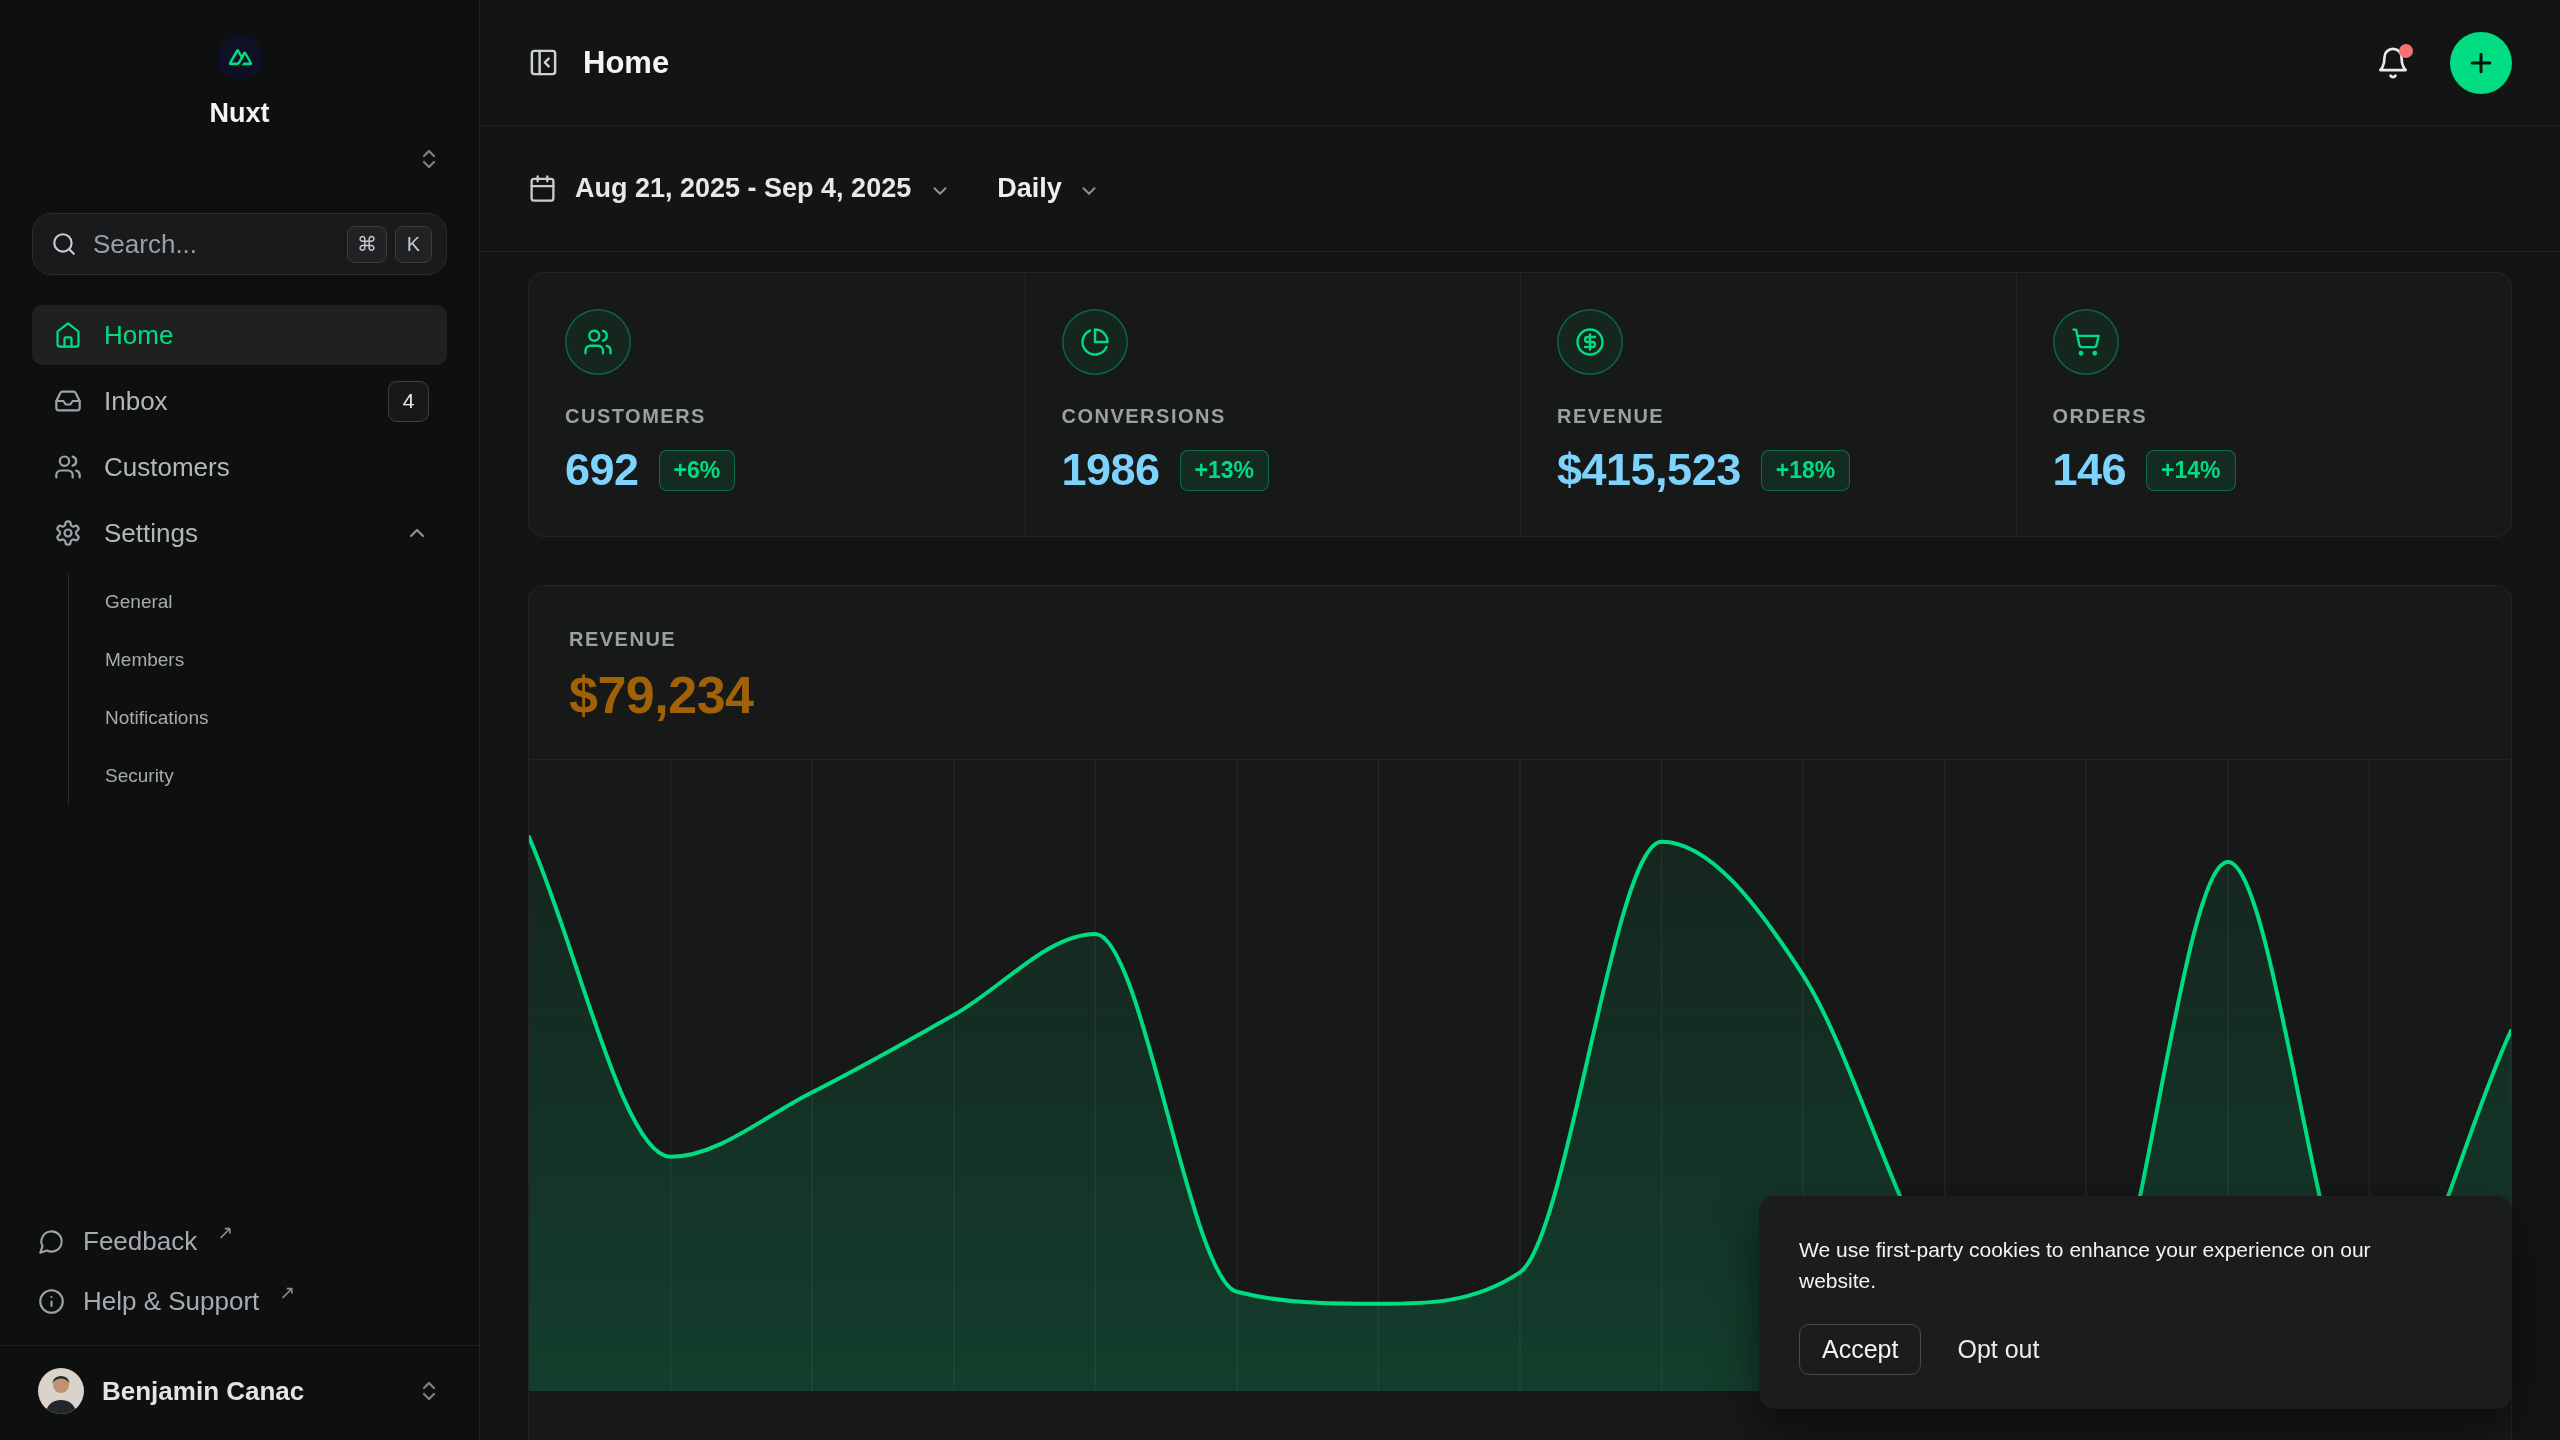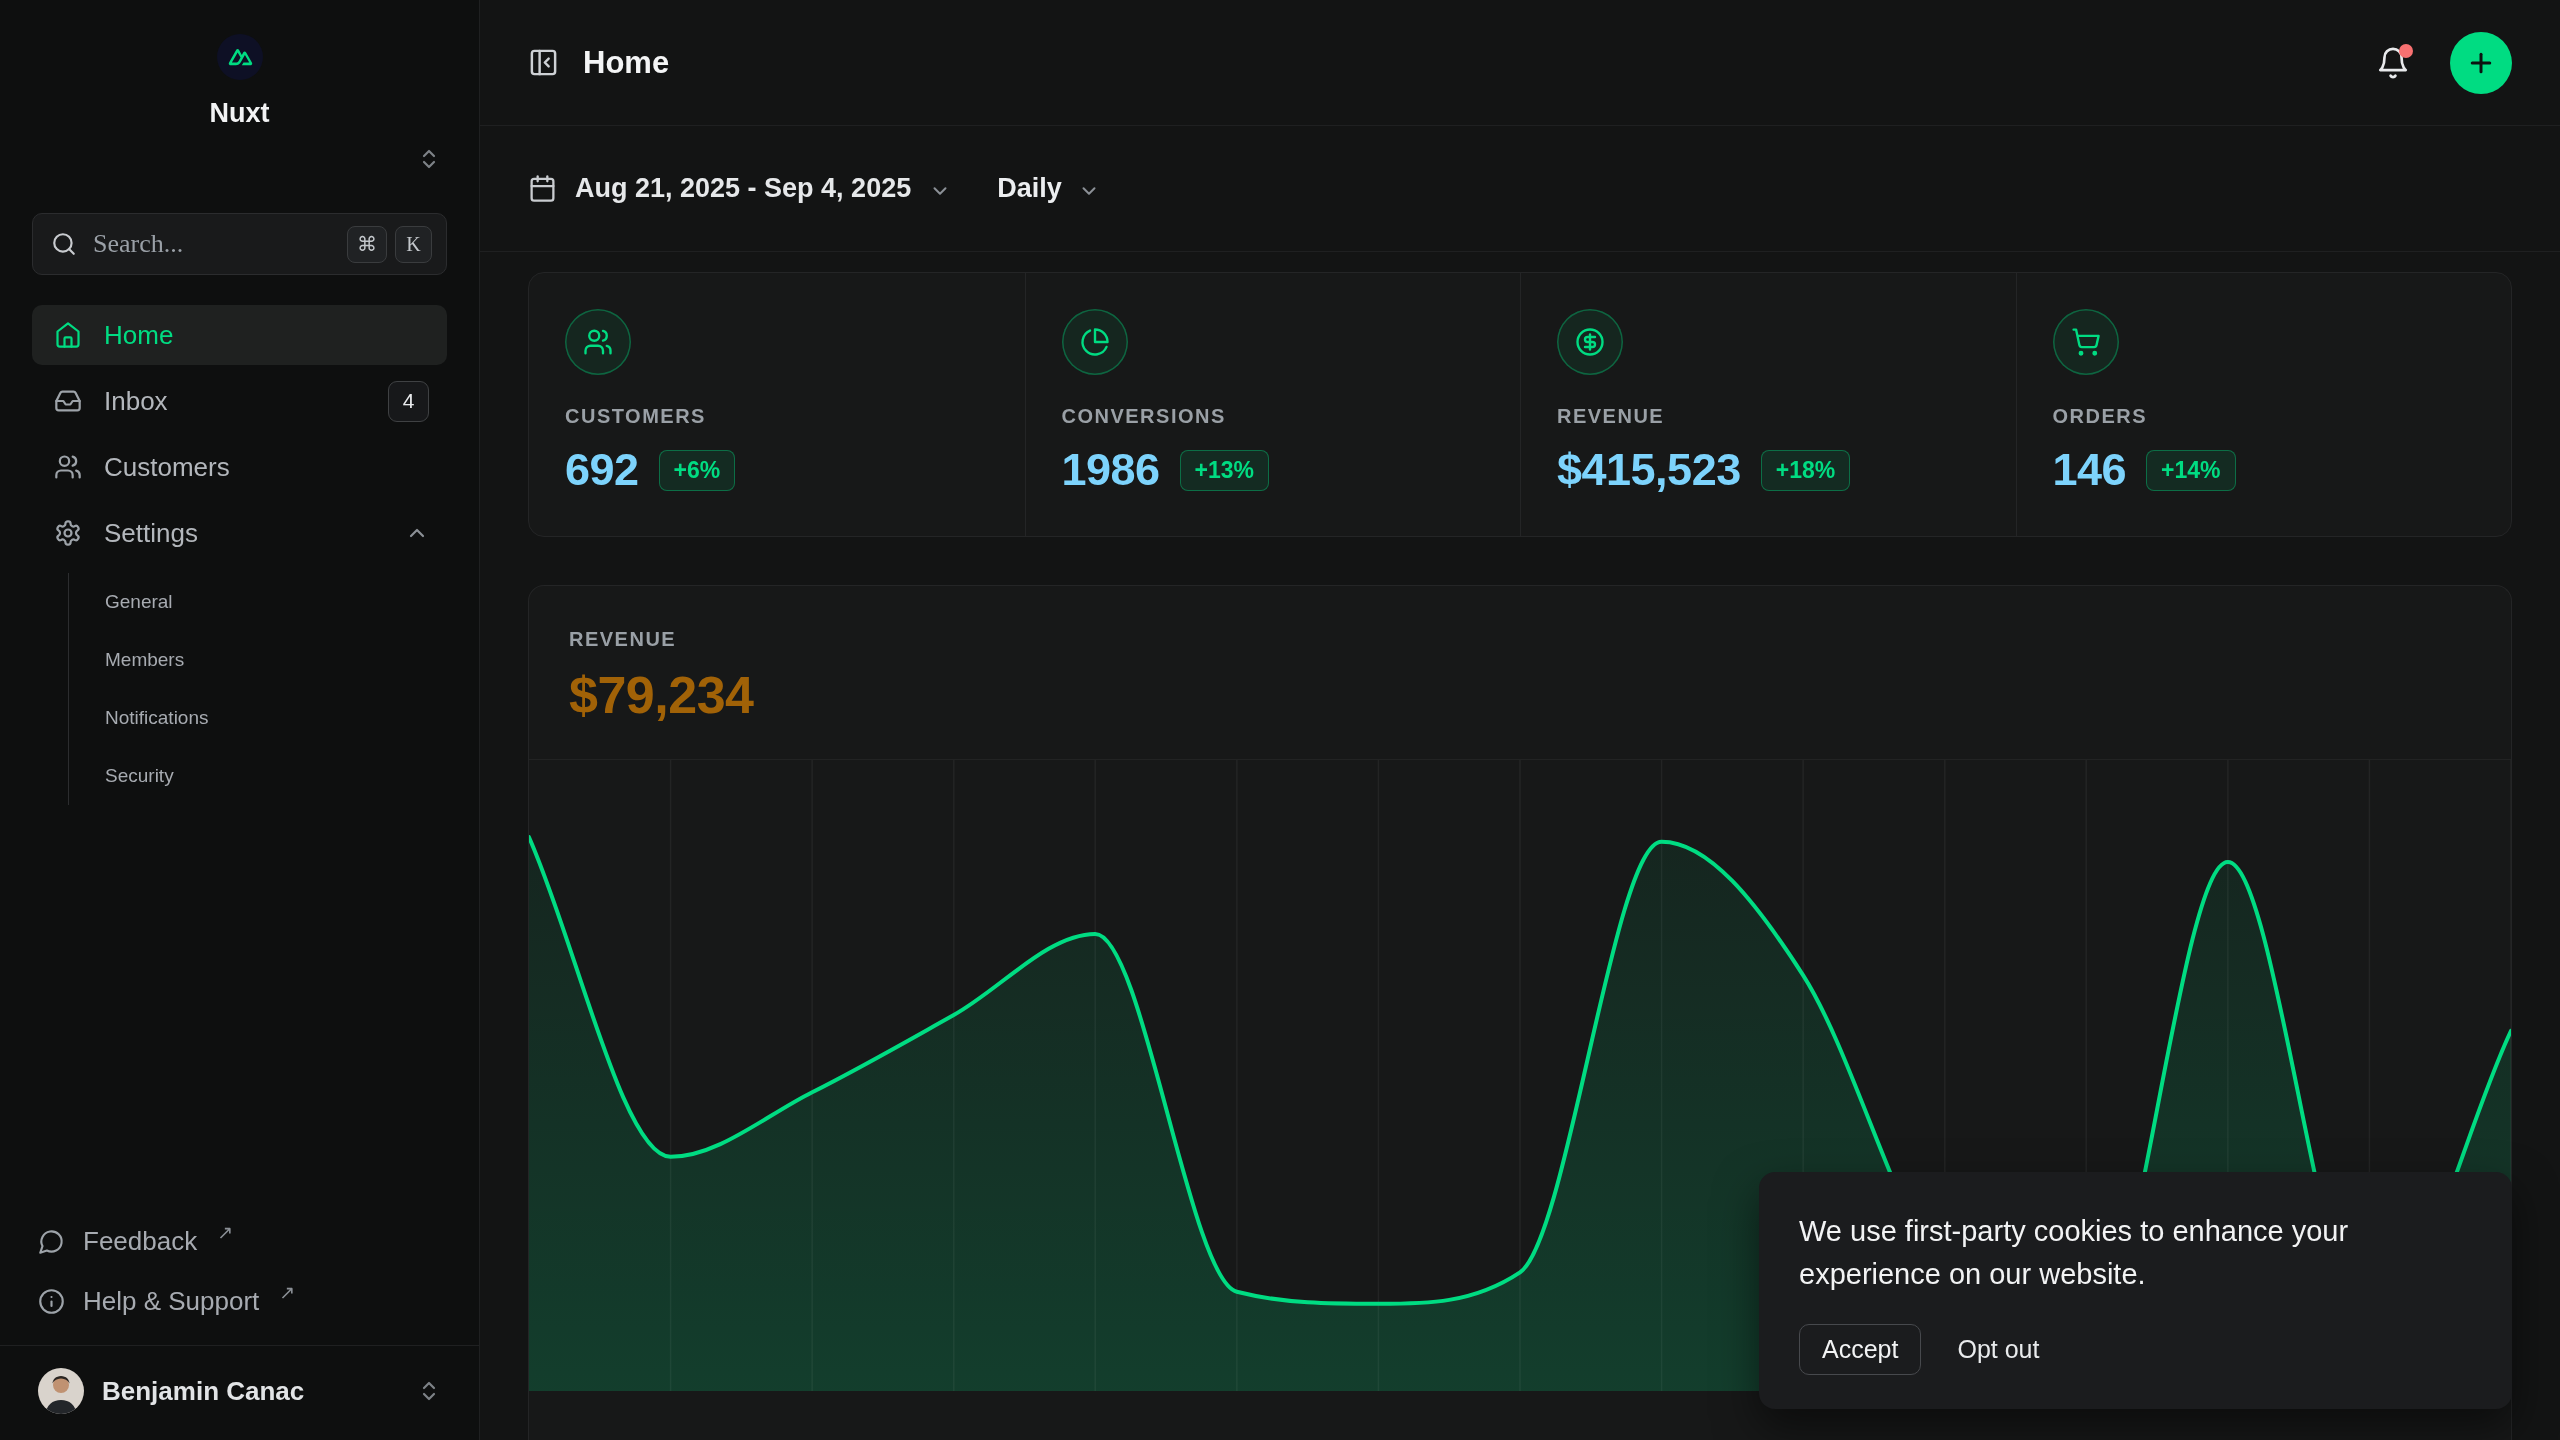--- a/index.html
+++ b/index.html
@@ -19,25 +19,24 @@
     display:flex; flex-direction:column; padding:0 32px;
   }
   .ws-row { margin-top:34px; display:flex; align-items:center; gap:18px; padding:0 6px; cursor:pointer;flex-direction:column; }
   .ws-logo { width:46px; height:46px; border-radius:50%; background:#0e1025; display:grid; place-items:center; }
   .ws-logo svg { width:30px; height:30px; }
   .ws-name { font-size:27px; font-weight:700; color:#f2f3f4; }
   .ws-caret { margin-left:auto; color:#7d8287; }
   .icon-sm svg { display:block; }
 
   .searchbox {
-    margin-top:42px; height:62px; border-radius:10px;
+    margin-top:42px; height:62px; border-radius:19px;
     background:#191a1b; border:1px solid #2b2c2e;
     display:flex; align-items:center; gap:16px; padding:0 14px 0 18px;
     cursor:text;
-    font-family:Liberation Serif, serif;
   }
   .searchbox .ph { font-size:26px; color:#9aa0a7; flex:1; }
   .search-icon-wrap { color:#c8cbcf; }
   .kbd {
     min-width:37px; height:37px; padding:0 9px;
     border-radius:8px; background:#202224; border:1px solid #3a3c3e;
     color:#c3c7cb; font-size:20px; display:grid; place-items:center;
   }
   .kbd + .kbd { margin-left:8px; }
   .kbd-group { display:flex; }
@@ -123,21 +122,21 @@
   .chart-value { margin-top:14px; font-size:52px; font-weight:700; color:#a16207; letter-spacing:-0.5px; }
   .plot { margin-top:34px; height:632px; border-top:1px solid rgba(255,255,255,0.05); position:relative; overflow:hidden; }
   .plot svg { display:block; width:100%; height:632px; }
 
   
   .cookie {
     position:absolute; right:48px; bottom:31px; width:753px;
     background:#1b1c1e; border-radius:16px; padding:38px 40px 34px;
     box-shadow:0 18px 44px rgba(0,0,0,0.5); z-index:20;
   }
-  .cookie-msg { font-size:29px; line-height:1.48; color:#f2f3f4; padding-right:40px; }
+  .cookie-msg { font-size:21px; line-height:1.48; color:#f2f3f4; padding-right:40px; }
   .cookie-actions { margin-top:28px; display:flex; align-items:center; gap:36px; }
   .btn-accept {
     background:transparent; border:1px solid #47494d; border-radius:10px;
     color:#f2f3f4; font-size:25px; font-weight:500; padding:10px 22px; cursor:pointer;
     font-family:inherit;
   }
   .btn-optout { background:none; border:none; color:#e9ebed; font-size:25px; font-weight:500; cursor:pointer; font-family:inherit; padding:0; }
 </style>
 </head>
 <body>

